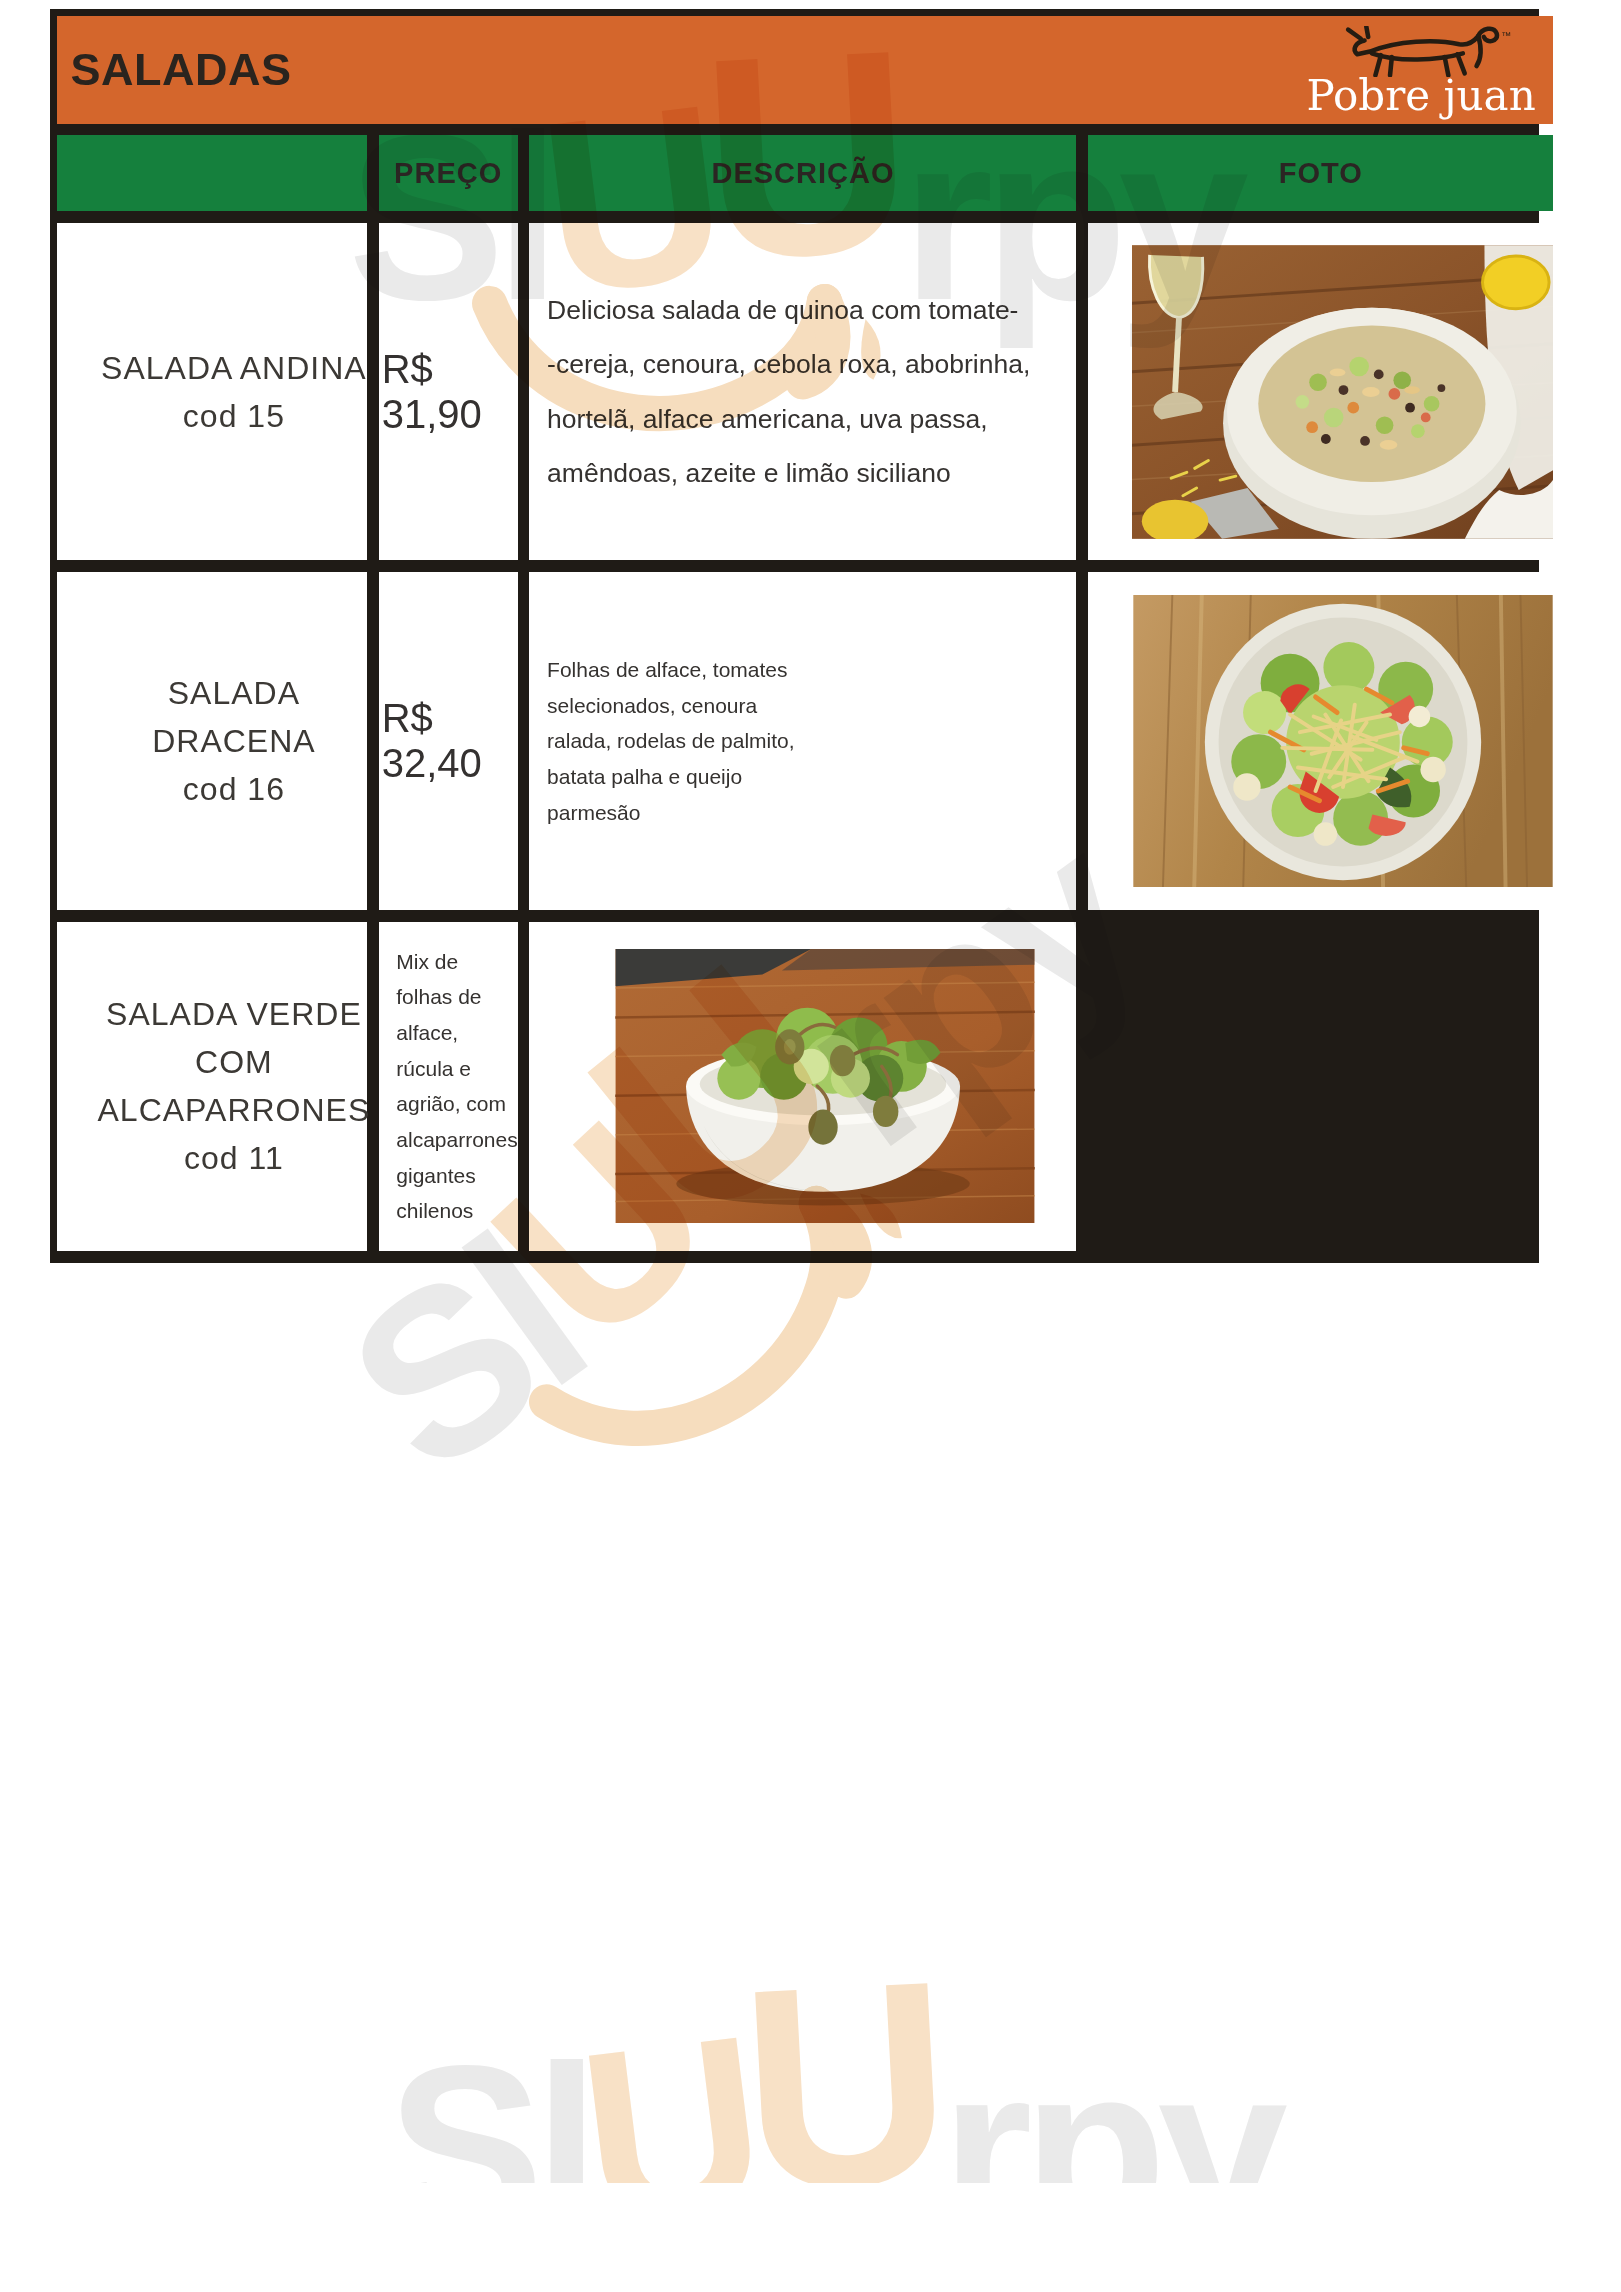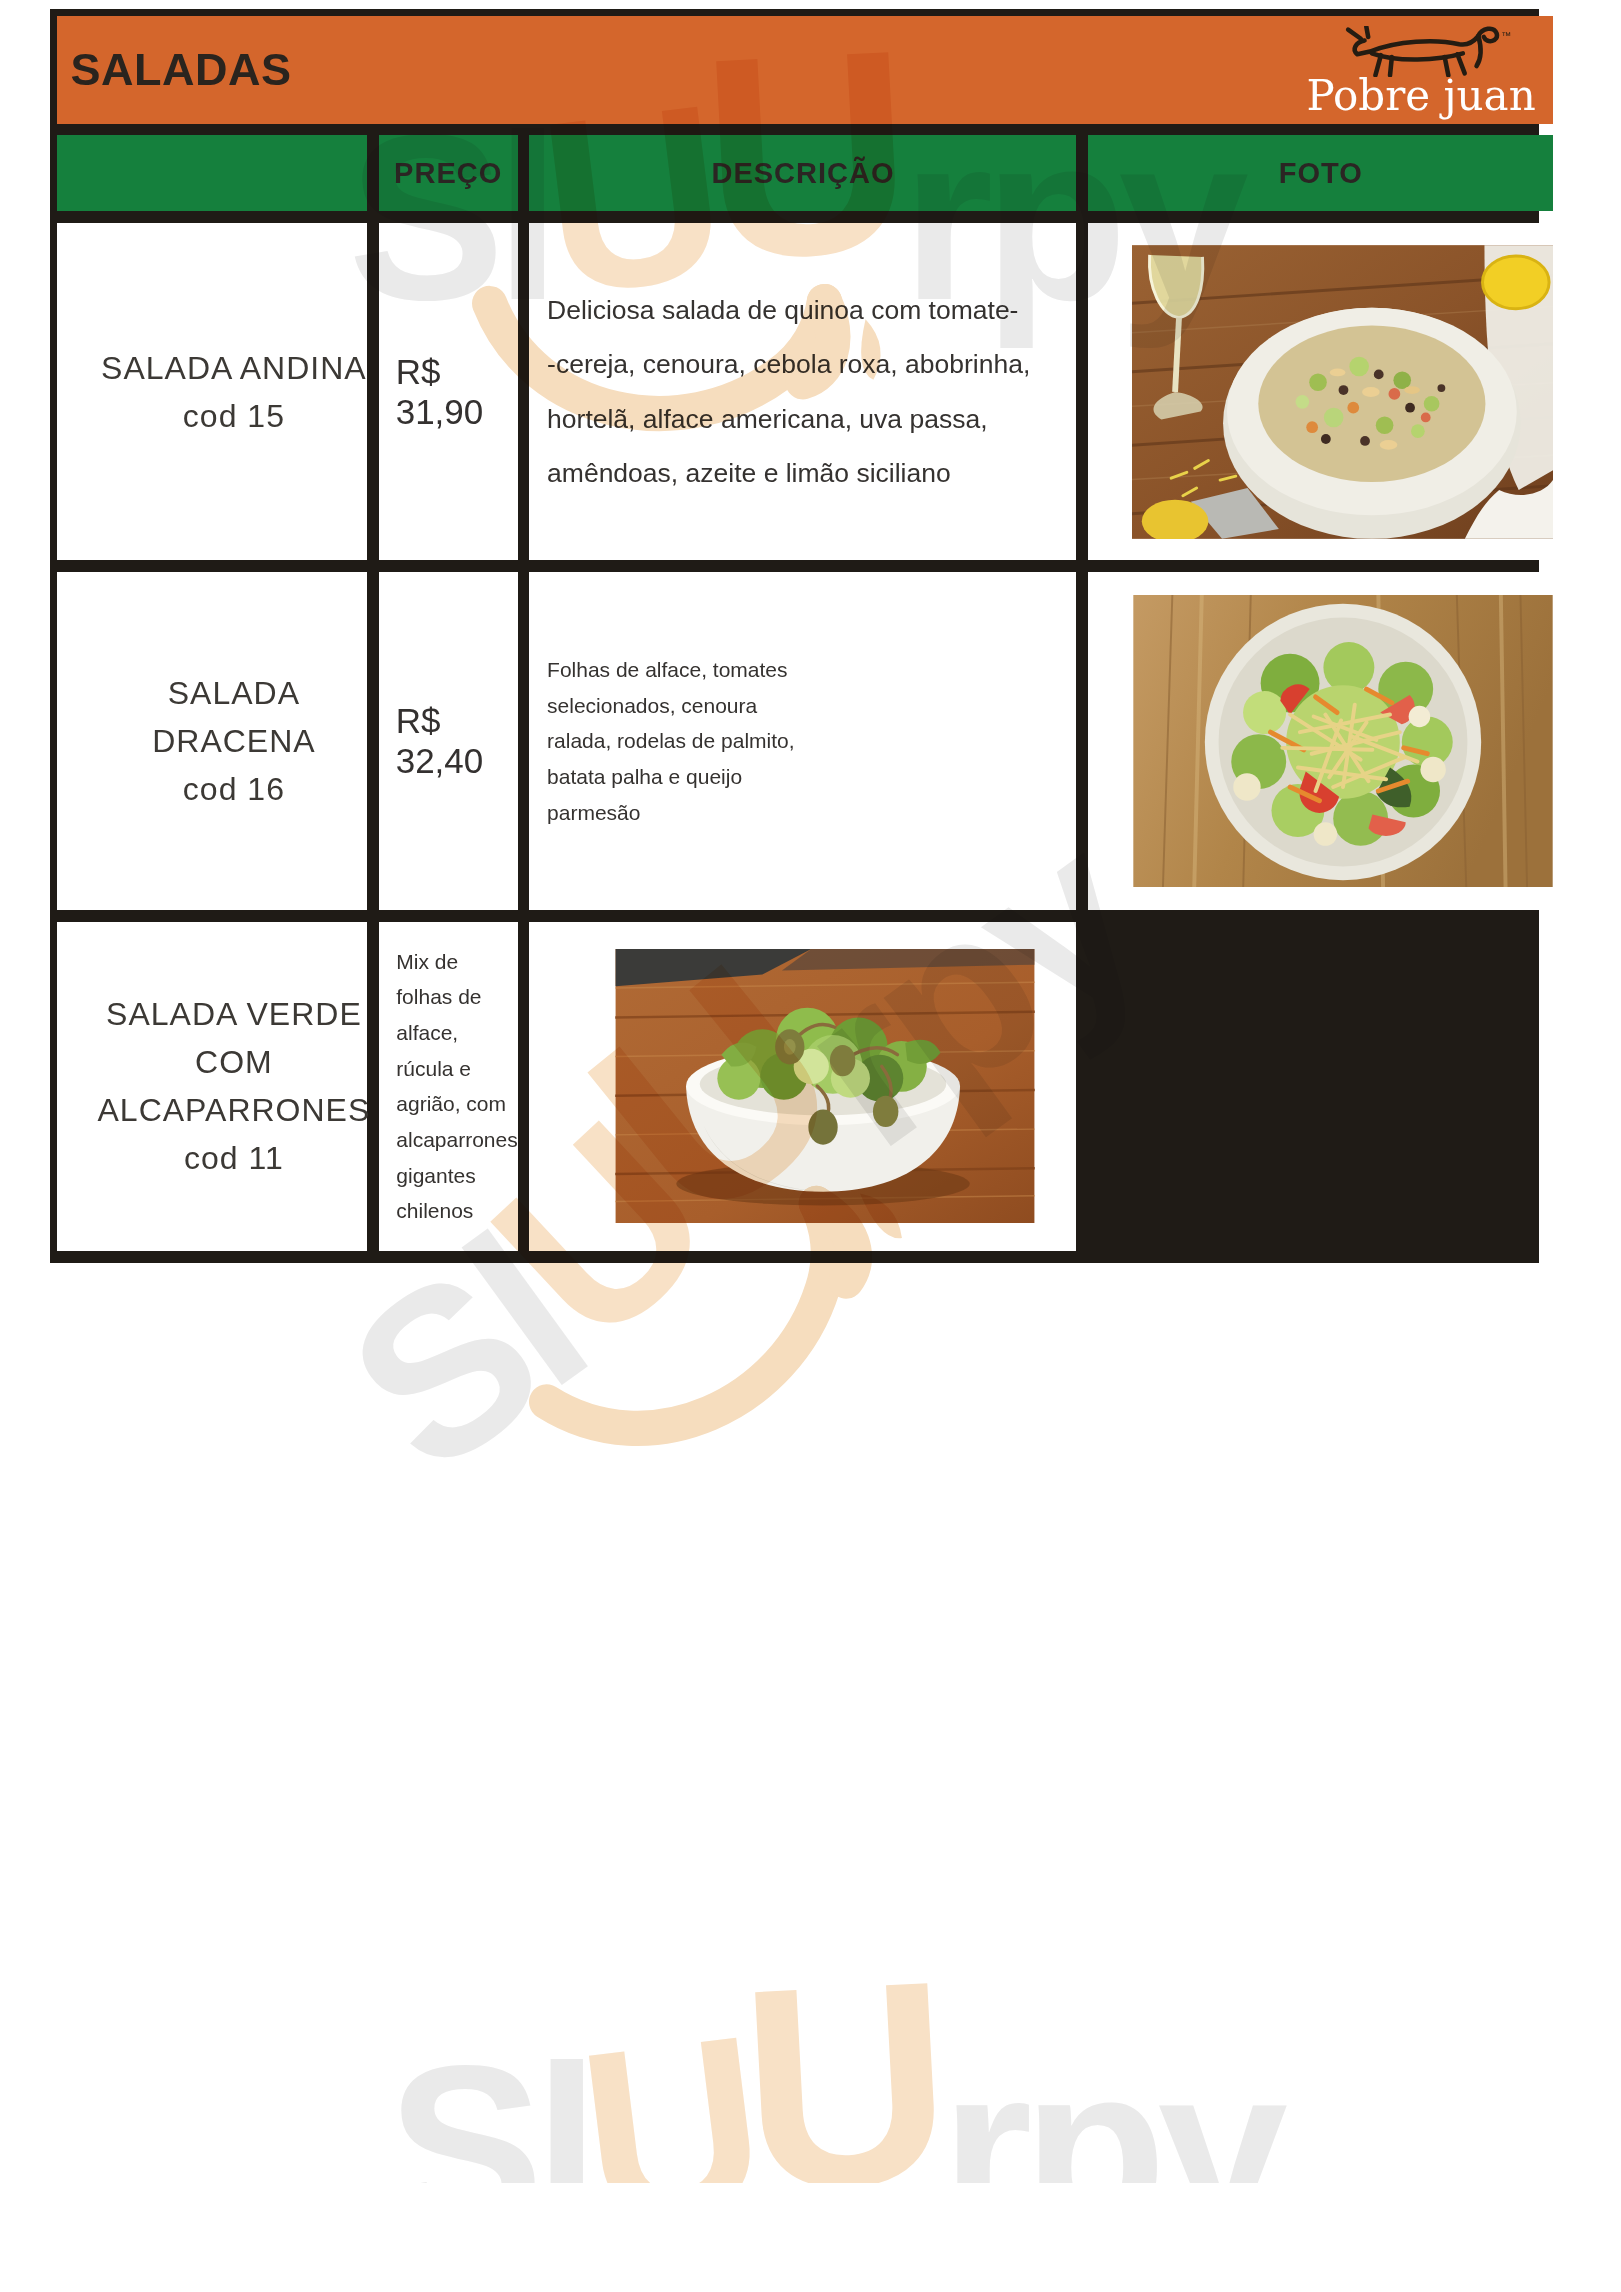--- a/index.html
+++ b/index.html
@@ -16,21 +16,21 @@
   .title{font-size:45px;font-weight:bold;color:#2A241E;letter-spacing:0.5px;}
   .logo{display:flex;flex-direction:column;align-items:center;margin-top:3.9px;}
   .logo-text{font-family:"DejaVu Serif",serif;font-size:42px;
              color:#ffffff;line-height:1;margin-top:-2px;}
   .hcell{background:#15803d;display:flex;align-items:center;justify-content:center;
          font-size:29px;font-weight:bold;color:#2B2523;letter-spacing:1px;}
   .cell{background:#ffffff;display:flex;align-items:center;justify-content:center;
         box-sizing:border-box;padding-left:44px;}
   .name{font-size:32px;color:#3C3935;text-align:center;letter-spacing:1px;
         line-height:1.5;white-space:pre-line;}
-  .price{justify-content:flex-start;padding-left:17px;font-size:35px;color:#343130;}
+  .price{justify-content:flex-start;padding-left:3px;font-size:40px;color:#343130;}
   .desc{justify-content:flex-start;text-align:left;padding:9.8px 9.8px 9.8px 17.6px;
         color:#353230;white-space:pre-line;}
   .desc-sm{font-size:26.5px;line-height:2.05;}
   .desc-lg{font-size:21px;line-height:1.7;}
   .photo-frame{line-height:0;}
 
   
   .wm{position:absolute;width:951px;height:431px;mix-blend-mode:multiply;
       pointer-events:none;font-weight:bold;}
   .wm-text{font-size:235px;line-height:1;letter-spacing:-0.04em;white-space:nowrap;}

